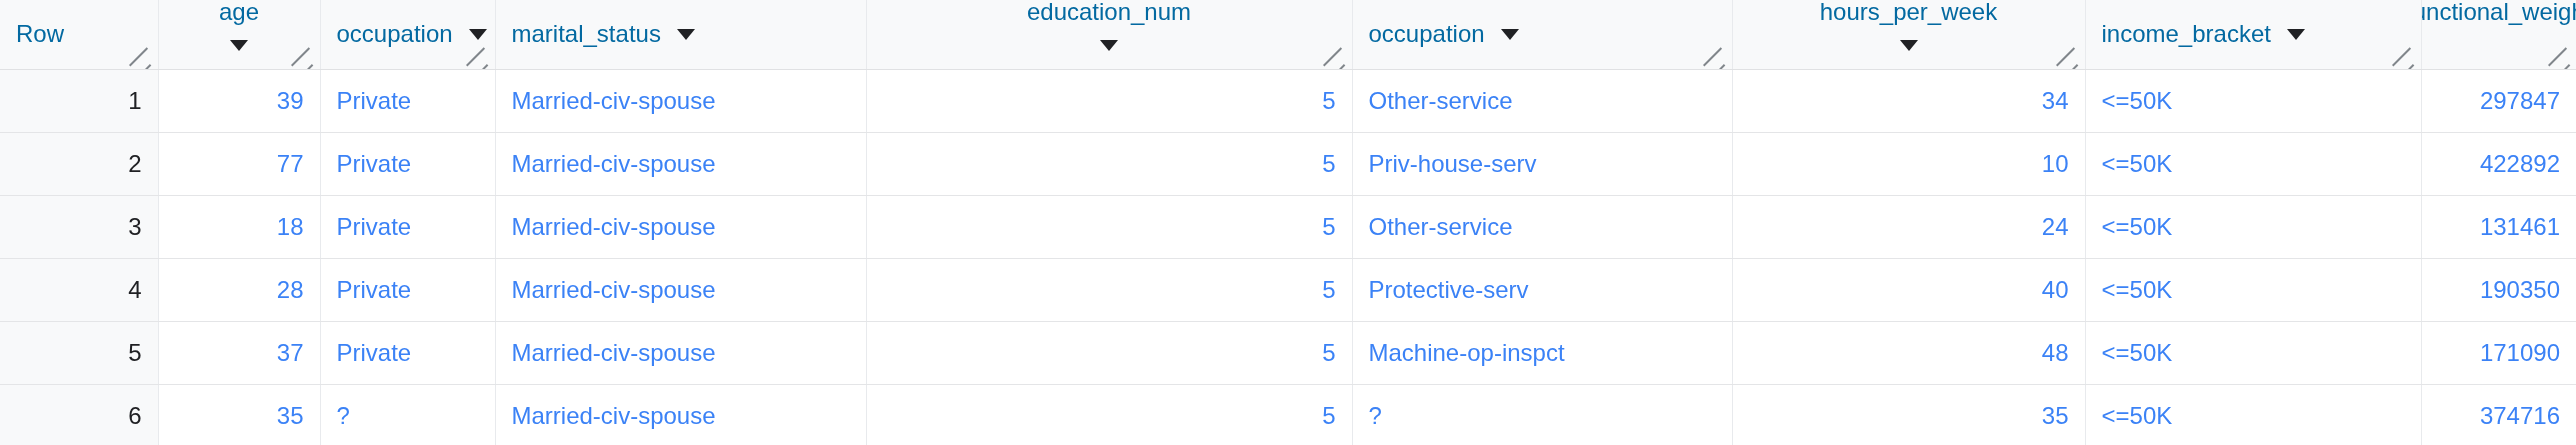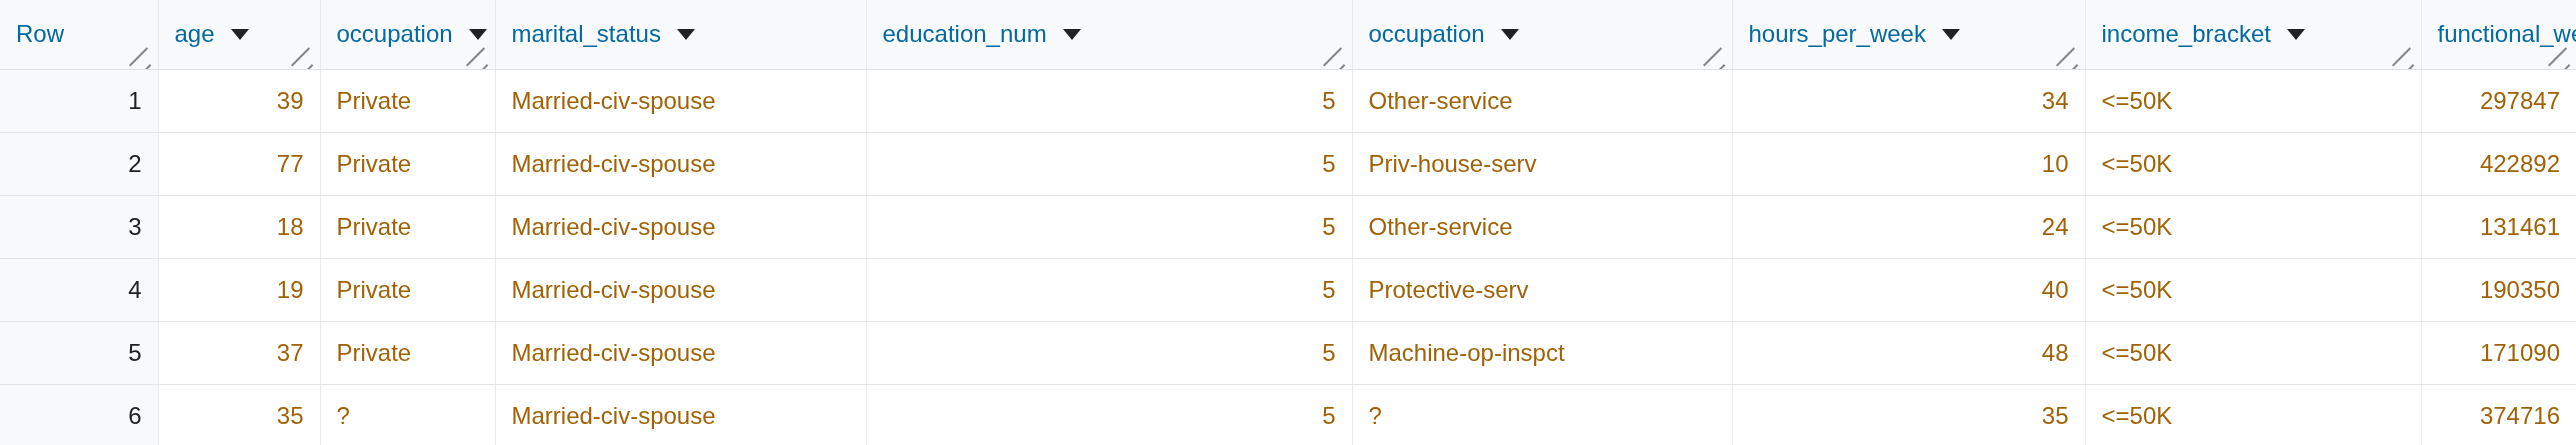--- a/index.html
+++ b/index.html
@@ -53,21 +53,21 @@
   }
   thead th.num { text-align: right; }
   thead th:last-child { border-right: none; }
 
   .th-inner {
     display: flex;
     align-items: center;
     gap: 16px;
     height: 100%;
   }
-  th.num .th-inner { justify-content: flex-start; }
+  th.num .th-inner { justify-content: flex-start; flex-direction: column; }
   th.rowhdr .th-inner { justify-content: flex-start; }
 
   .hdr-label {
     font-size: 24px;
     color: #0369a1;
     line-height: 1;
   }
   .caret {
     width: 0;
     height: 0;
@@ -95,21 +95,21 @@
   .resizer i.l1 { width: 25px; right: 0px;  bottom: -0.9px; }
   .resizer i.l2 { width: 14px; right: 0px;  bottom: -9.7px; }
 
   tbody td {
     height: 63px;
     box-sizing: border-box;
     border-bottom: 1.8px solid #e4e5e7;
     border-right: 0.9px solid #e8eaed;
     padding: 0 16px;
     font-size: 24px;
-    color: #a16207;
+    color: #3b82f6;
     vertical-align: middle;
     white-space: nowrap;
     overflow: hidden;
     background: #ffffff;
   }
   tbody td:last-child { border-right: none; padding-left: 27px; }
   tbody td.num { text-align: right; }
   tbody td.rowcell {
     background: #f8f9fa;
     text-align: right;
@@ -249,21 +249,21 @@
           <td>Private</td>
           <td>Married-civ-spouse</td>
           <td class="num">5</td>
           <td>Other-service</td>
           <td class="num">24</td>
           <td>&lt;=50K</td>
           <td class="num">131461</td>
         </tr>
         <tr>
           <td class="rowcell">4</td>
-          <td class="num">19</td>
+          <td class="num">28</td>
           <td>Private</td>
           <td>Married-civ-spouse</td>
           <td class="num">5</td>
           <td>Protective-serv</td>
           <td class="num">40</td>
           <td>&lt;=50K</td>
           <td class="num">190350</td>
         </tr>
         <tr>
           <td class="rowcell">5</td>

